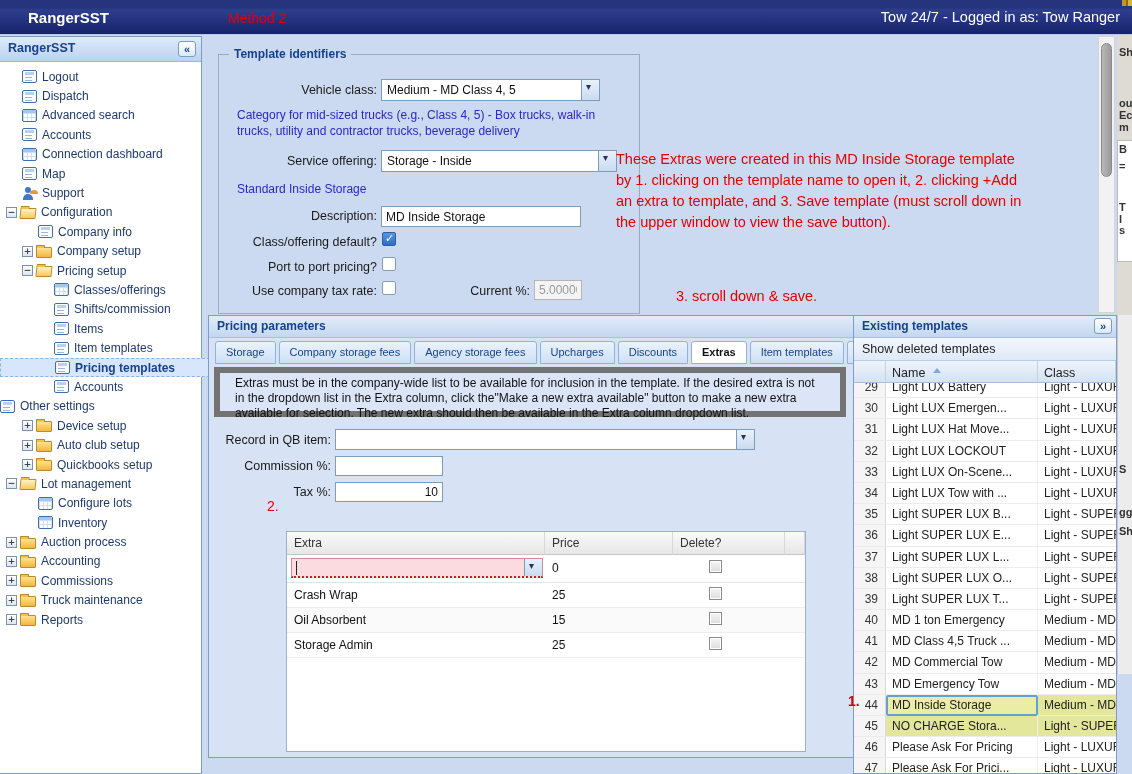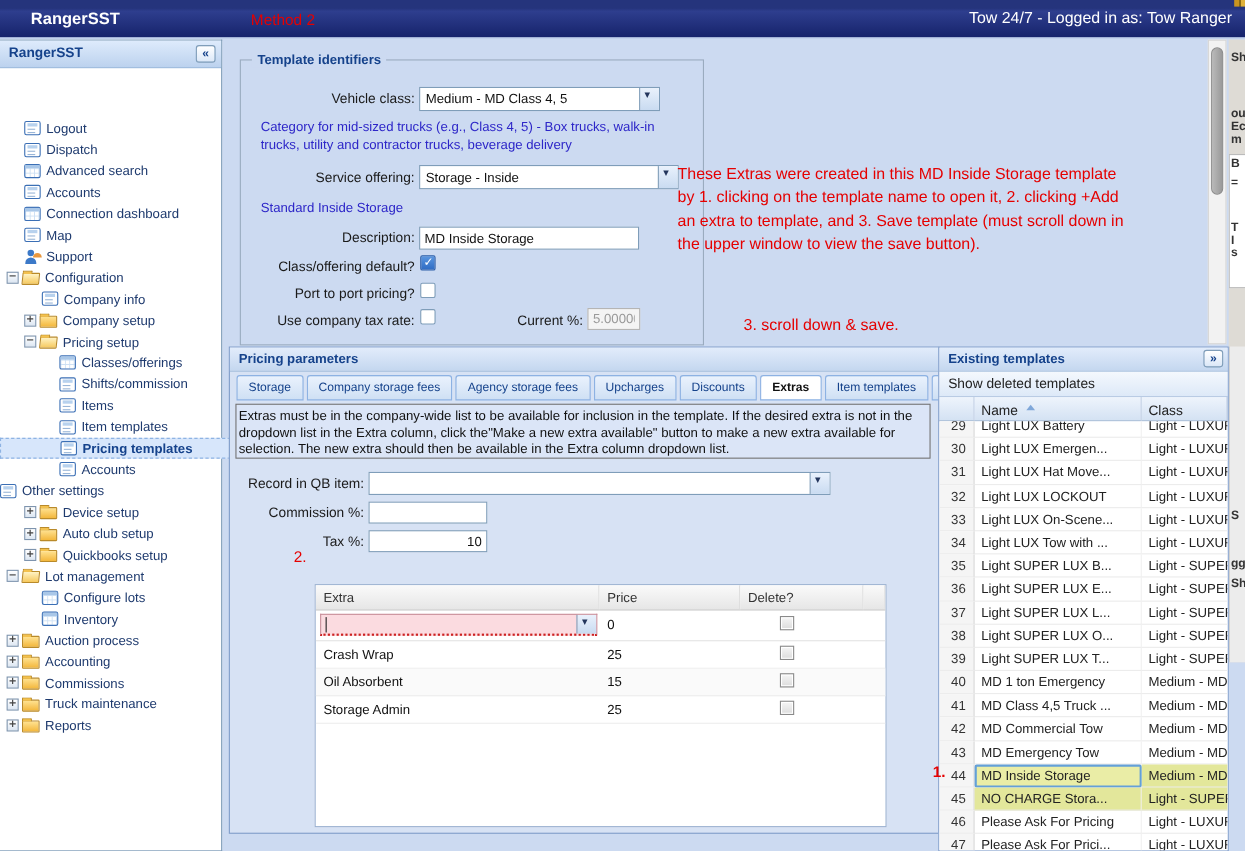--- a/index.html
+++ b/index.html
@@ -22,21 +22,21 @@
   #sidebar{left:0;top:36px;width:202px;height:738px;background:#fff;
     border:1px solid #7f9db9;border-left:none;box-sizing:border-box;}
   #sidebar-header{left:0;top:0;width:100%;height:24px;
     background:linear-gradient(180deg,#deebfc,#bcd2ee);
     border-bottom:1px solid #98b7dc;}
   #sidebar-title{left:8px;top:4px;font-size:12.5px;font-weight:bold;color:#15428b;}
   .cbtn{width:18px;height:16px;background:linear-gradient(#fff,#dbe8f8);
     border:1px solid #7f9db9;border-radius:3px;color:#15428b;font-weight:bold;
     font-size:11px;line-height:15px;text-align:center;box-sizing:border-box;}
   #sidebar-collapse{right:5px;top:4px;}
-  #tree{left:0;top:30px;width:220px;margin-top:40px;}
+  #tree{left:0;top:30px;width:220px;}
   .titem{display:flex;align-items:center;height:19.4px;cursor:pointer;box-sizing:border-box;}
   .titem .tlabel{font-size:12px;color:#1e3a6e;margin-left:5px;white-space:nowrap;}
   .titem.sel{background:#d7e6fb;border:1px dashed #8eb3e3;}
   .titem.sel .tlabel{font-weight:bold;color:#15428b;}
   .exp{width:11px;height:11px;box-sizing:border-box;border:1px solid #7e94ae;
     background:linear-gradient(#fff,#dce6f2);font:bold 9px/9px "DejaVu Sans",sans-serif;
     color:#444;text-align:center;margin-right:3px;flex:none;}
   .ticon{width:15px;height:13px;box-sizing:border-box;position:relative;flex:none;}
   .icon-form,.icon-grid{background:#fff;border:1px solid #3b6fb5;border-radius:2px;}
   .icon-form::before{content:"";position:absolute;left:2px;right:2px;top:1px;height:3px;background:#b8d2ee;}
@@ -55,21 +55,21 @@
   .icon-folder::before,.icon-folder-open::before{content:"";position:absolute;top:-3px;left:-1px;
     width:7px;height:2px;background:#f3c14e;border:1px solid #b98a2a;border-bottom:none;
     border-radius:1px 1px 0 0;}
   .icon-folder-open{background:linear-gradient(#fff3c4,#f6c95e);transform:skewX(-6deg);}
 
   
   #vscroll{left:1098px;top:36px;width:17px;height:277px;background:#f2f2f2;
     border:1px solid #d5d5d5;box-sizing:border-box;}
   #vscroll-thumb{left:2px;top:6px;width:11px;height:134px;border-radius:6px;
     background:linear-gradient(90deg,#b9b9b9,#9a9a9a);border:1px solid #8b8b8b;box-sizing:border-box;}
-  #edge-strip{left:1117px;top:36px;width:15px;height:566px;background:#dedbd5;overflow:hidden;}
+  #edge-strip{left:1117px;top:36px;width:15px;height:638px;background:#dedbd5;overflow:hidden;}
   #edge-strip .win{position:absolute;left:0;top:104px;width:15px;height:120px;background:#fff;border:1px solid #bbb;}
   #edge-strip .low{position:absolute;left:0;top:279px;width:15px;height:459px;background:#ececec;border-left:1px solid #c9c9c9;}
   .frag{position:absolute;left:2px;font-size:11px;font-weight:bold;color:#333;white-space:nowrap;}
 
   
   #tmpl-ident{left:218px;top:54px;width:420px;height:258px;border:1px solid #9aabbf;}
   #ti-legend{left:10px;top:-8px;background:#ccdaf1;padding:0 5px;font-size:12px;
     font-weight:bold;color:#15428b;}
   .flabel{position:absolute;left:0;width:158px;text-align:right;font-size:12.5px;color:#1a1a1a;white-space:nowrap;}
   .help-blue{position:absolute;color:#2d26c8;font-size:12px;line-height:16px;}
@@ -95,22 +95,22 @@
     background:linear-gradient(180deg,#e2ecfb,#c4d7ef);border-bottom:1px solid #a9c0de;}
   .ptitle{position:absolute;left:8px;top:3px;font-size:12px;font-weight:bold;color:#15428b;}
   #pricing-panel{left:208px;top:315px;width:646px;height:443px;}
   #tabstrip{position:absolute;left:0;top:22px;width:640px;height:27px;padding-left:6px;
     white-space:nowrap;overflow:hidden;}
   .tab{display:inline-block;margin-right:3px;margin-top:3px;padding:4px 10px 5px;font-size:11px;
     color:#15428b;background:linear-gradient(#eaf2fd,#cfe0f4);border:1px solid #8db2e3;
     border-radius:3px 3px 0 0;cursor:pointer;}
   .tab.active{background:#fff;font-weight:bold;color:#111;}
   #pp-desc{position:absolute;left:5px;top:51px;width:632px;height:50px;background:#dbe5f7;
-    border:1px solid #737373;box-sizing:border-box;font-size:12px;line-height:14.8px;
-    color:#111;padding:3px 2px;}
+    border:6px solid #737373;box-sizing:border-box;font-size:12px;line-height:14.8px;
+    color:#111;padding:3px 15px;}
   .plabel{position:absolute;left:0;width:122px;text-align:right;font-size:12.5px;color:#1a1a1a;white-space:nowrap;}
   #pp-toolbar{position:absolute;left:77px;top:190px;width:520px;height:25px;box-sizing:border-box;
     background:linear-gradient(#f8fbff,#dceafb);border:1px solid #99bbe8;display:flex;align-items:center;}
   .tbtn{display:flex;align-items:center;margin:0 7px;cursor:pointer;}
   .tbtn .lbl{font-size:12px;color:#1b1b1b;margin-left:5px;}
   .plus-ico{width:13px;height:13px;border-radius:50%;background:radial-gradient(circle at 35% 30%,#8cd05f,#3a9d23);
     border:1px solid #2c7d18;position:relative;box-sizing:border-box;}
   .plus-ico::after{content:"+";position:absolute;left:2.5px;top:-2.5px;color:#fff;font-weight:bold;font-size:11px;}
   .tsep{width:1px;height:16px;background:#b7cbe4;margin:0 2px;}
 

